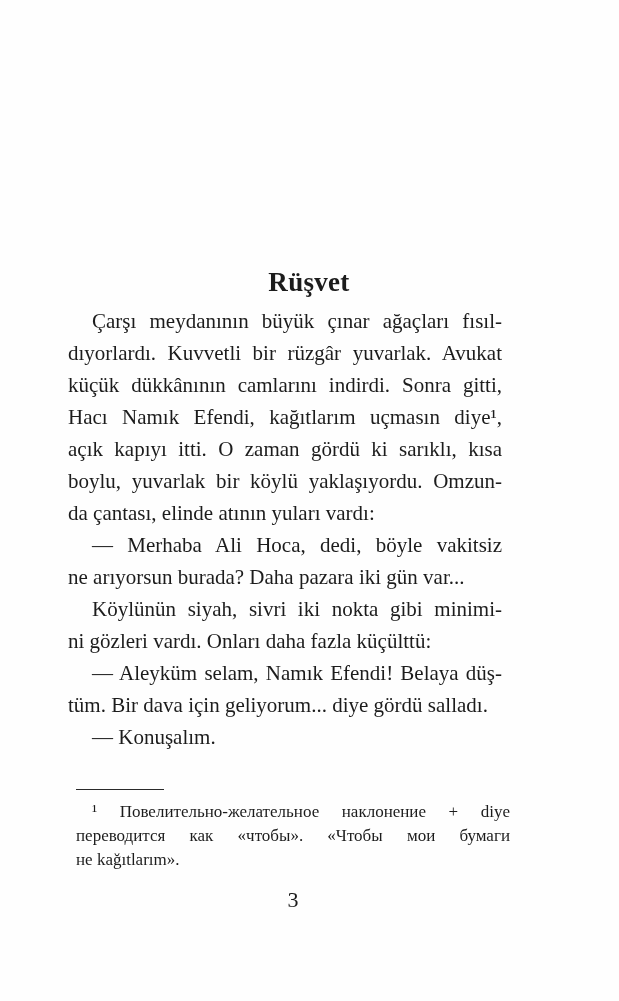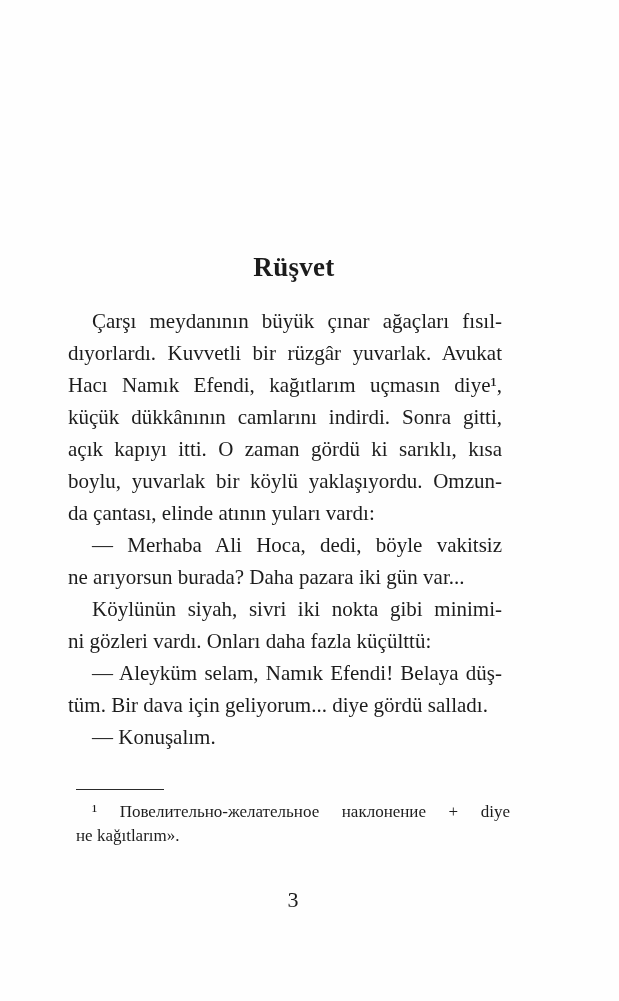--- a/index.html
+++ b/index.html
@@ -12,21 +12,21 @@
     font-family: "Liberation Serif", serif;
     color: #1c1c1c;
     overflow: hidden;
   }
 
   .title {
     position: absolute;
     top: 251px;
     left: 76px;
     width: 434px;
-    margin: 1px;
+    margin: 16px;
     text-align: center;
     font-size: 27px;
     font-weight: bold;
     letter-spacing: 0.3px;
   }
 
   .body-text {
     position: absolute;
     top: 305px;
     left: 68px;
@@ -74,36 +74,37 @@
 </head>
 <body>
 
 <div class="page">
 
   <h1 class="title">Rüşvet</h1>
 
   <div class="body-text" id="body-lines">
       <div class="line indent justify">Çarşı meydanının büyük çınar ağaçları fısıl-</div>
       <div class="line justify">dıyorlardı. Kuvvetli bir rüzgâr yuvarlak. Avukat</div>
+      <div class="line justify">küçük dükkânının camlarını indirdi. Sonra gitti,</div>
       <div class="line justify">Hacı Namık Efendi, kağıtlarım uçmasın diye¹,</div>
-      <div class="line justify">küçük dükkânının camlarını indirdi. Sonra gitti,</div>
       <div class="line justify">açık kapıyı itti. O zaman gördü ki sarıklı, kısa</div>
       <div class="line justify">boylu, yuvarlak bir köylü yaklaşıyordu. Omzun-</div>
       <div class="line">da çantası, elinde atının yuları vardı:</div>
       <div class="line indent justify">— Merhaba Ali Hoca, dedi, böyle vakitsiz</div>
       <div class="line">ne arıyorsun burada? Daha pazara iki gün var...</div>
       <div class="line indent justify">Köylünün siyah, sivri iki nokta gibi minimi-</div>
       <div class="line">ni gözleri vardı. Onları daha fazla küçülttü:</div>
       <div class="line indent justify">— Aleyküm selam, Namık Efendi! Belaya düş-</div>
       <div class="line">tüm. Bir dava için geliyorum... diye gördü salladı.</div>
       <div class="line indent">— Konuşalım.</div>
     </div>
 
   <div class="footnote-rule"></div>
 
   <div class="footnote" id="footnote-lines">
       <div class="line indent justify">¹ Повелительно-желательное наклонение + diye</div>
+      <div class="line justify">переводится как «чтобы». «Чтобы мои бумаги</div>
       <div class="line">не kağıtlarım».</div>
     </div>
 
   <div class="page-number">3</div>
 
 </div>
 
 </body></html>

